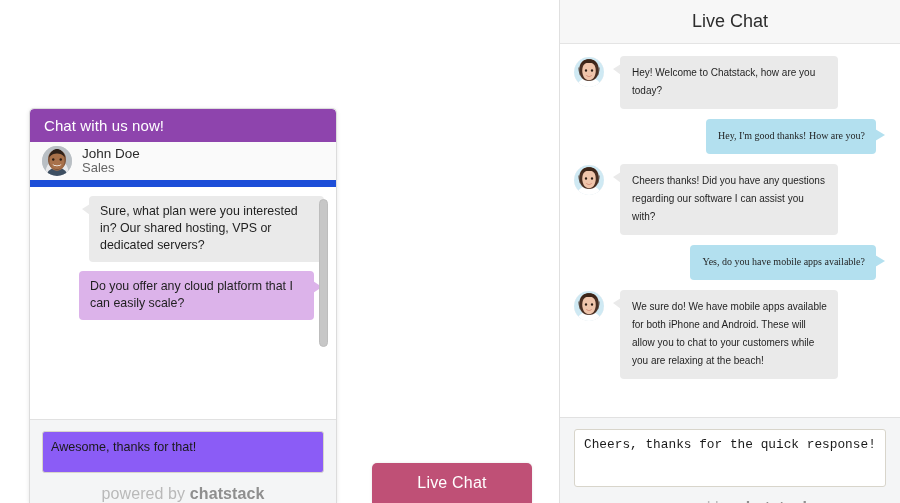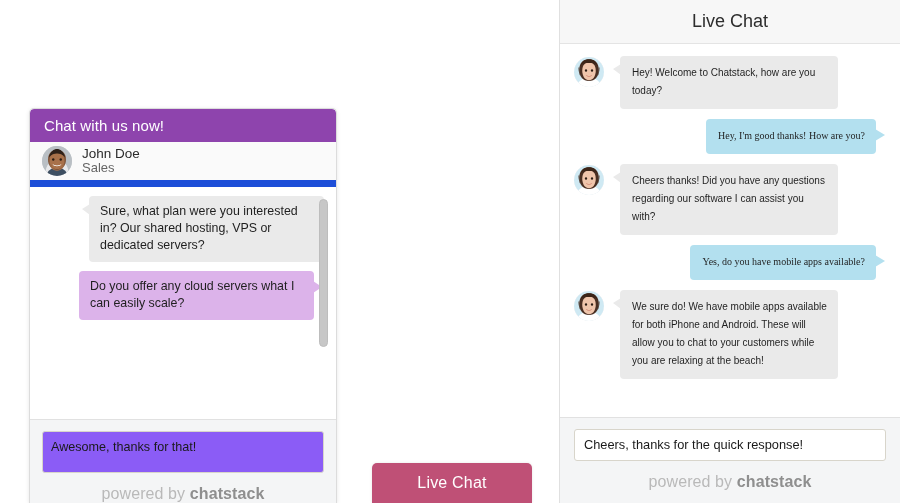--- a/index.html
+++ b/index.html
@@ -247,25 +247,25 @@
   }
 
   #right-compose {
     background: #f4f5f6;
     border-top: 1px solid #e1e1e1;
     height: 86px;
     padding: 11px 14px 0 14px;
   }
   #right-input {
     width: 100%;
-    height: 32px;
+    height: 58px;
     background: #ffffff;
     border: 1px solid #d8d5cb;
     border-radius: 3px;
-    font-family: Liberation Sans, sans-serif;
+    font-family: Liberation Mono, monospace;
     font-size: 12.8px;
     color: #1a1a1a;
     padding: 7px 9px;
     resize: none;
     outline: none;
     overflow: hidden;
     line-height: 16px;
   }
 </style>
 </head>
@@ -300,21 +300,21 @@
       </div>
     </div>
 
     <div id="left-scroll">
 
       <div class="row left">
         <div class="bubble agent">Sure, what plan were you interested in? Our shared hosting, VPS or dedicated servers?</div>
       </div>
 
       <div class="row right">
-        <div class="bubble user-purple">Do you offer any cloud servers what I can easily scale?</div>
+        <div class="bubble user-purple">Do you offer any cloud platform that I can easily scale?</div>
       </div>
 
 
       <div id="left-scrollbar-track">
         <div id="left-scrollbar-thumb"></div>
       </div>
     </div>
 
     <div id="left-compose">
       <textarea id="left-input" placeholder="Type your message here..." style="">Awesome, thanks for that!</textarea>

